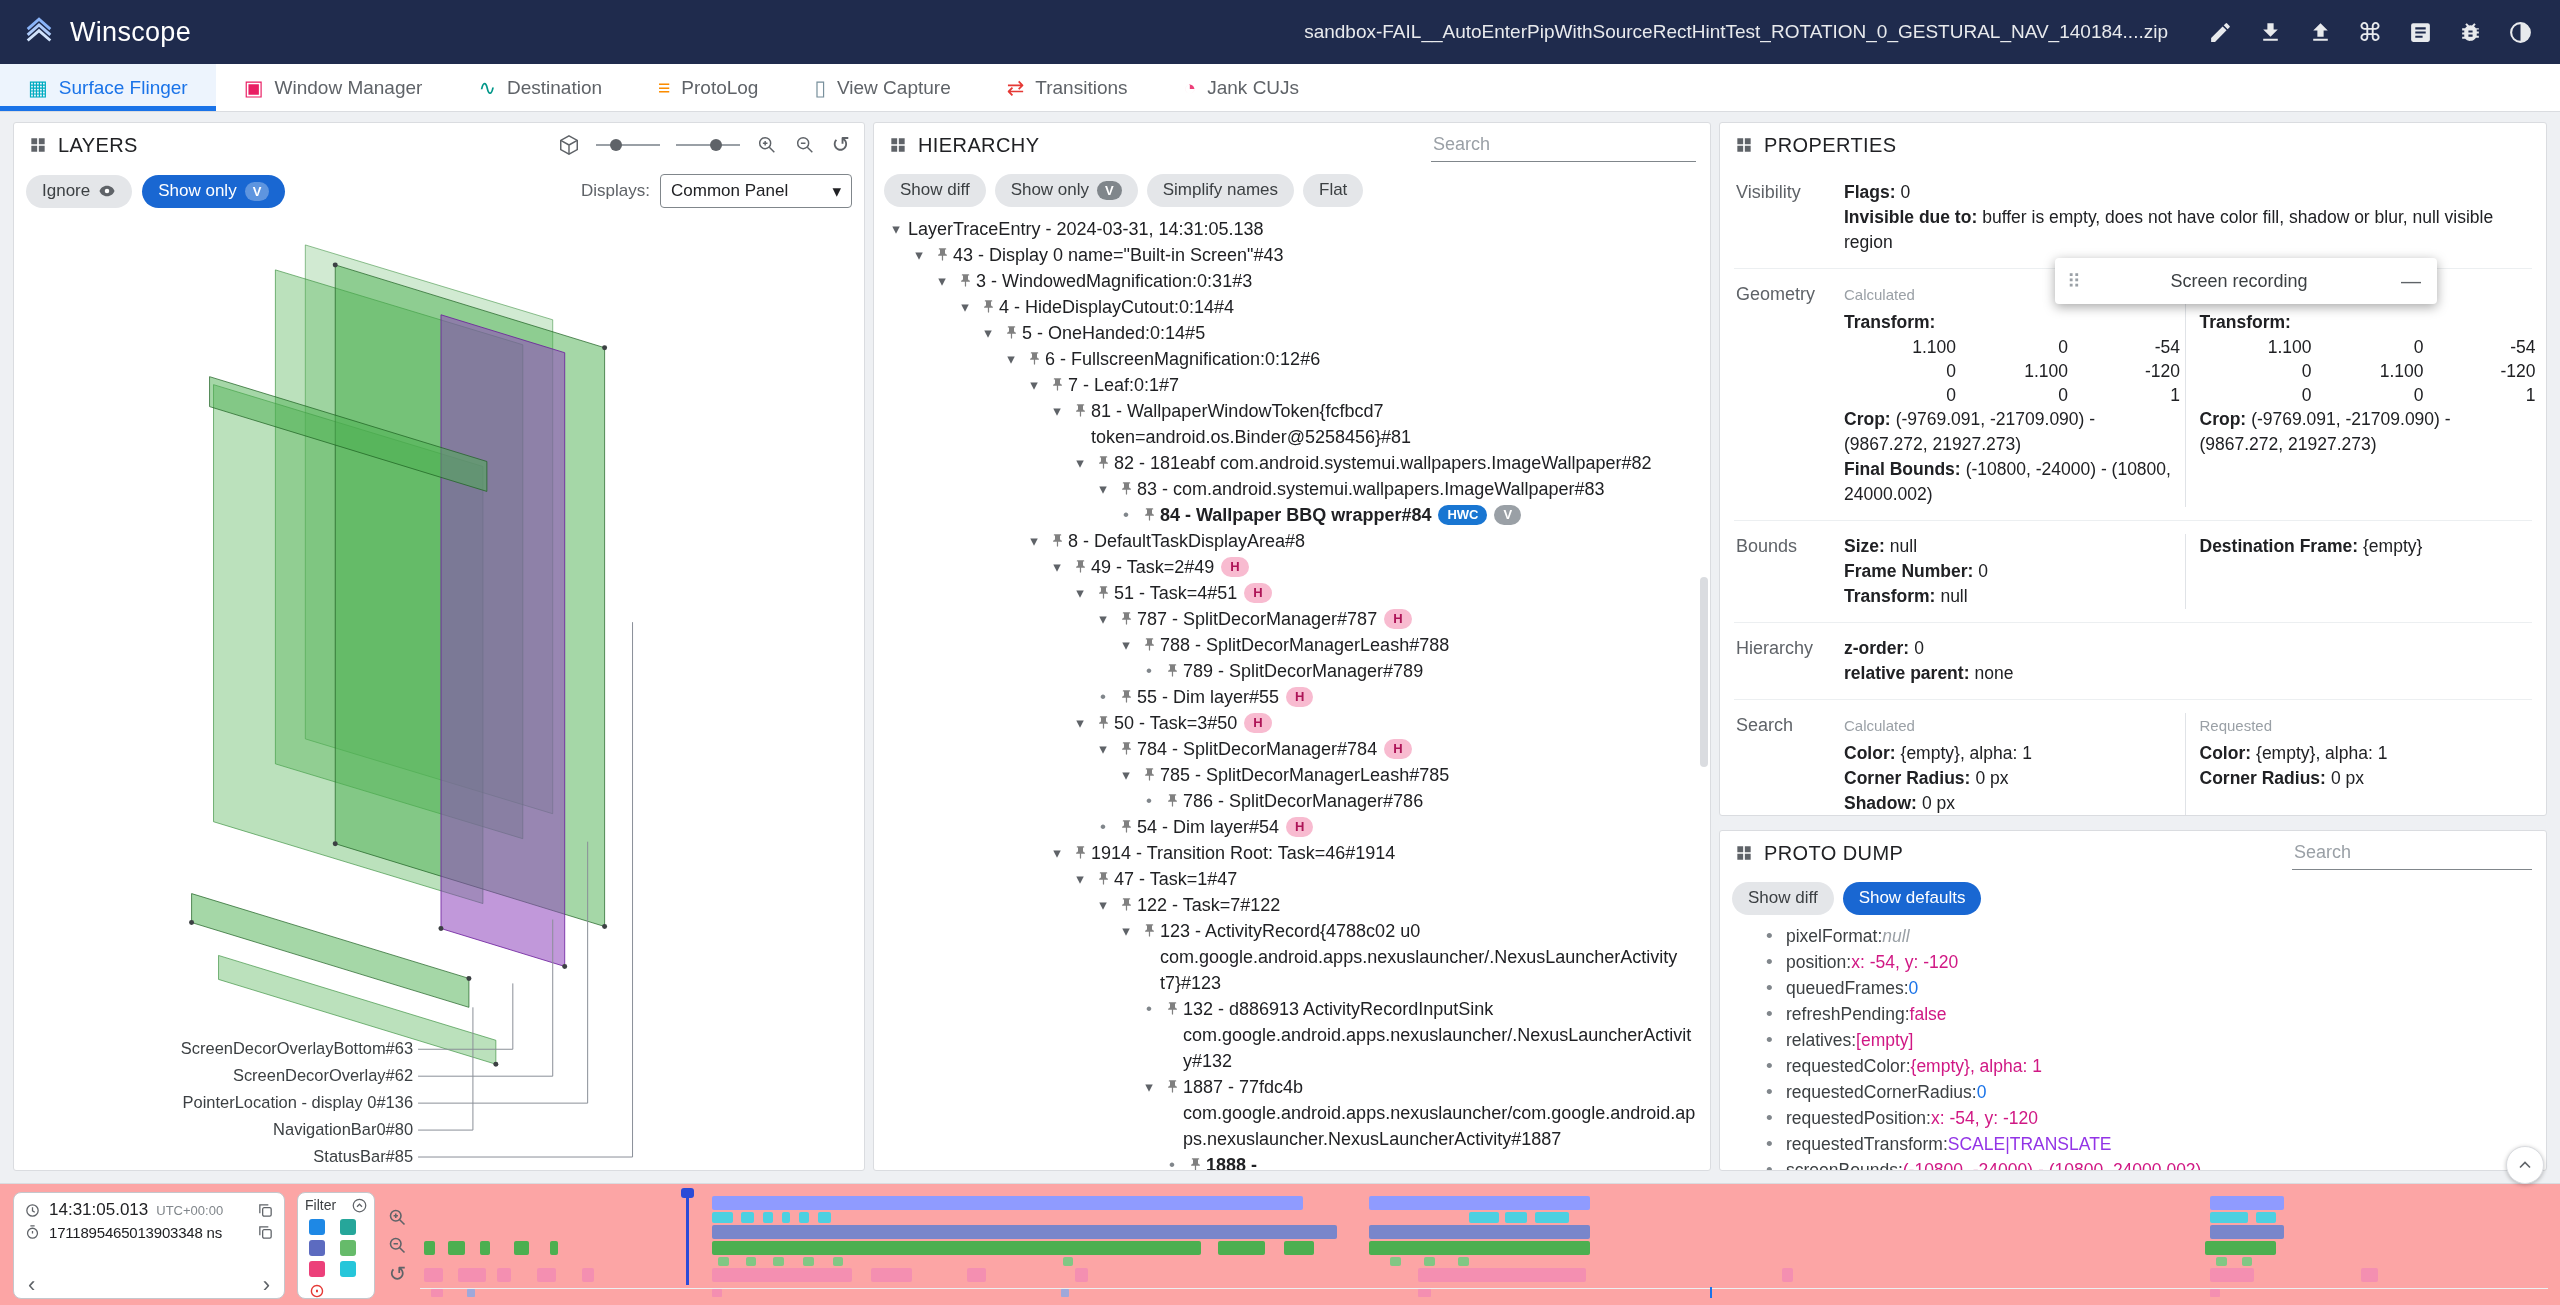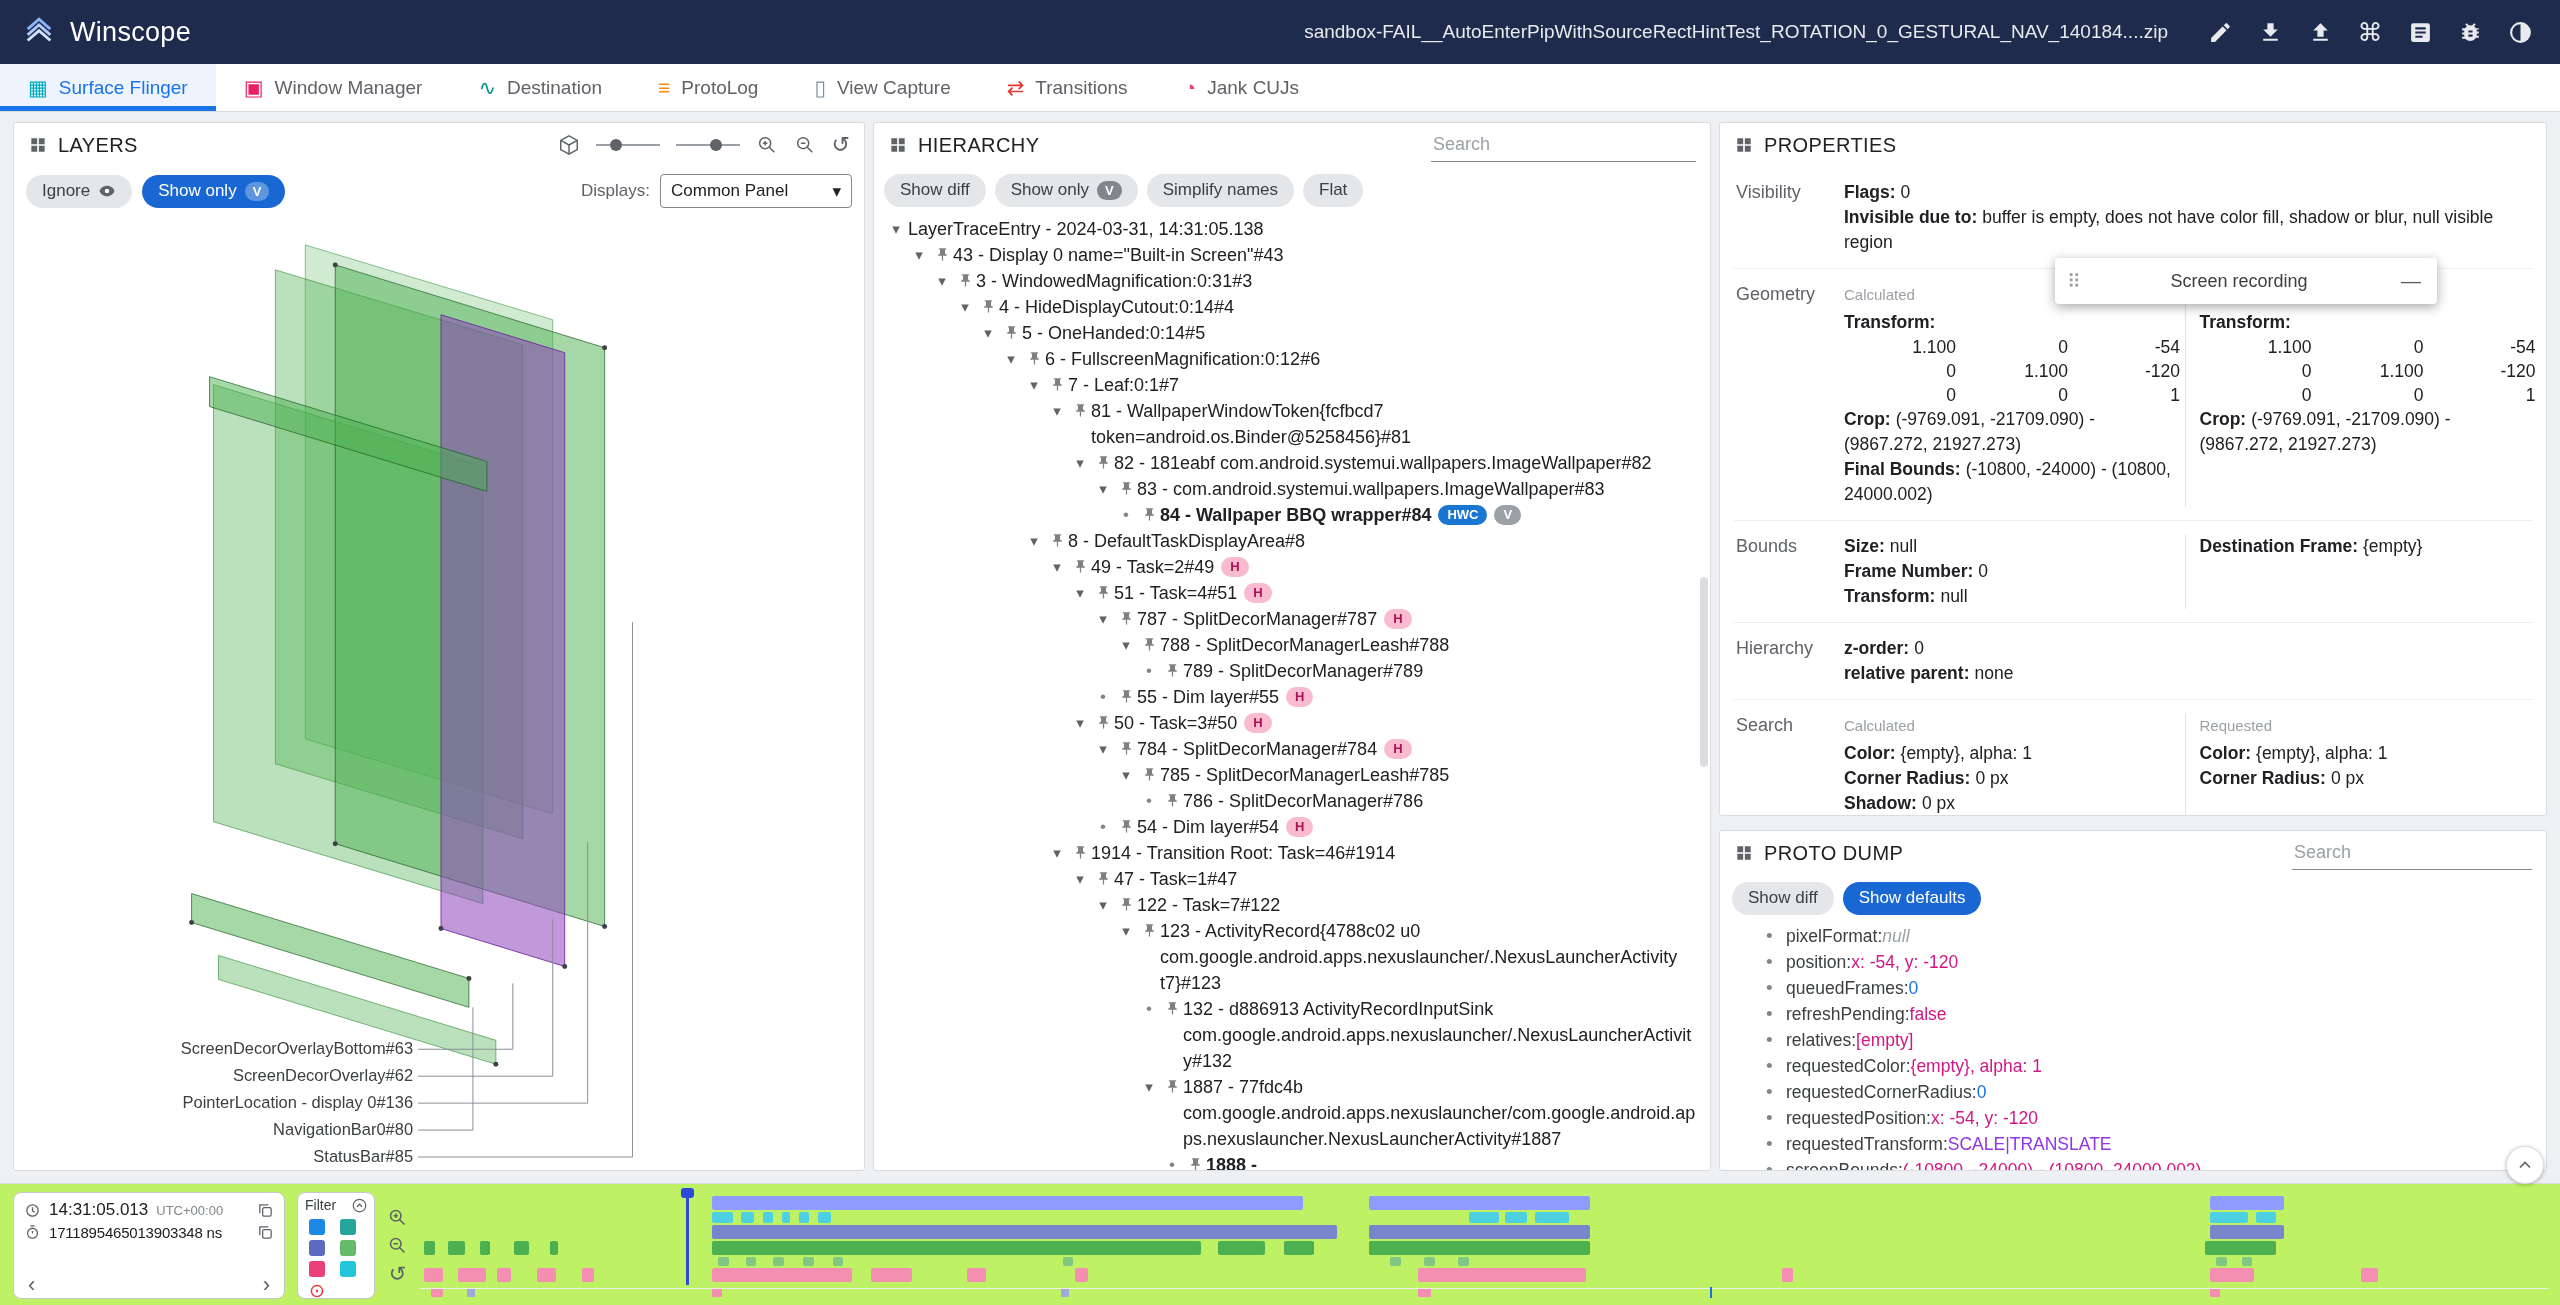--- a/index.html
+++ b/index.html
@@ -103,21 +103,21 @@
   .val-blue { color:#1a73e8; }
   .val-purple { color:#9334e6; }
 
   
   .rec-overlay { position:absolute; left:2055px; top:258px; width:382px; height:46px; background:#fff; border-radius:4px; box-shadow:0 3px 12px rgba(0,0,0,.35); display:flex; align-items:center; padding:0 12px; z-index:6; font-size:18px; color:#3c4043; }
   .rec-handle { color:#9aa0a6; font-size:19px; cursor:grab; }
   .rec-title { flex:1; text-align:center; }
   .rec-min { color:#5f6368; font-size:20px; cursor:pointer; padding:0 4px; }
 
   
-  .timeline { position:absolute; left:0; right:0; bottom:0; height:122px; background:#bef264; border-top:1px solid #dadce0; display:flex; align-items:stretch; padding:8px 12px 6px 13px; gap:12px; z-index:3; }
+  .timeline { position:absolute; left:0; right:0; bottom:0; height:122px; background:#fca5a5; border-top:1px solid #dadce0; display:flex; align-items:stretch; padding:8px 12px 6px 13px; gap:12px; z-index:3; }
   .tl-box { border:1px solid #c4c7cc; border-radius:8px; background:#fff; }
   .tl-left { width:272px; flex:0 0 272px; display:flex; flex-direction:column; padding:5px 6px 2px 6px; }
   .tl-time-row { display:flex; align-items:center; gap:8px; padding:2px 4px; font-size:17px; color:#202124; }
   .tl-ic svg, .tl-copy svg { width:17px; height:17px; fill:none; stroke:#5f6368; stroke-width:1.8; display:block; }
   .tl-tz { font-size:13px; color:#80868b; }
   .tl-copy { margin-left:auto; cursor:pointer; }
   .tl-ns { font-size:15px; color:#202124; letter-spacing:-.2px; }
   .tl-nav { display:flex; justify-content:space-between; padding:0 8px; color:#5f6368; font-size:22px; margin-top:auto; }
   .tl-nav span { cursor:pointer; line-height:1; }
   .tl-filter { width:78px; flex:0 0 78px; padding:4px 7px; display:flex; flex-direction:column; }

